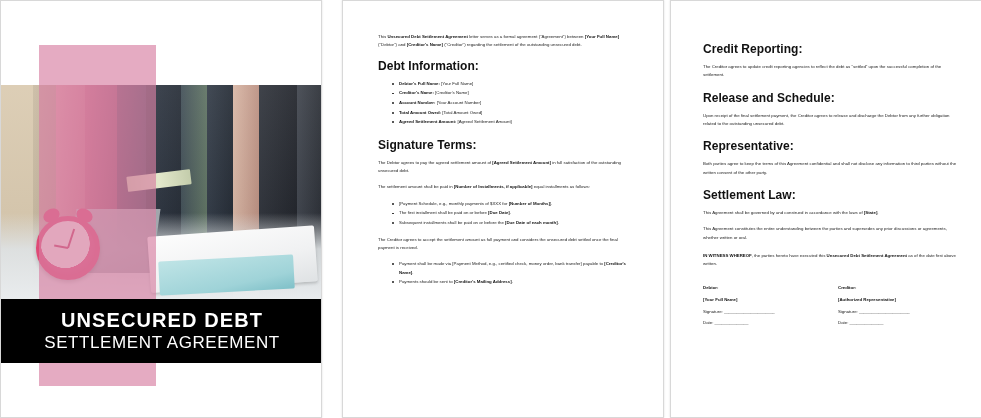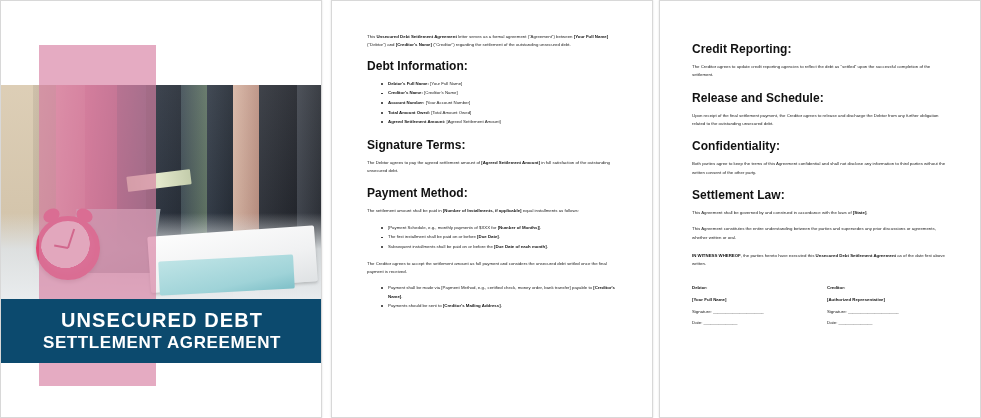--- a/index.html
+++ b/index.html
@@ -25,21 +25,21 @@
   .page {
     position: relative;
     background: #ffffff;
     border: 1px solid #d8d8d8;
     box-shadow: 0 0 2px rgba(0,0,0,0.13);
     overflow: hidden;
     flex: none;
   }
 
   .page-cover  { width: 322px; height: 418px; margin-left: 0px;  }
-  .page-two    { width: 322px; height: 418px; margin-left: 9px;  }
+  .page-two    { width: 322px; height: 418px; margin-left: 20px;  }
   .page-three  { width: 322px; height: 418px; margin-left: 6px;  }
 
   
   .cover-photo {
     position: absolute;
     left: 0; top: 84px;
     width: 322px; height: 214px;
     overflow: hidden;
     background: #7a8a96;
   }
@@ -146,39 +146,39 @@
   }
   .cover-pink-band.over-photo {
     mix-blend-mode: normal;
     opacity: 0.66;
   }
 
   .cover-banner {
     position: absolute;
     left: 0; top: 298px;
     width: 322px; height: 64px;
-    background: #0c4a6e;
+    background: #000000;
     display: flex;
     flex-direction: column;
     align-items: center;
     justify-content: center;
     z-index: 6;
   }
   .cover-title-main {
     color: #ffffff;
     font-size: 20px;
     font-weight: bold;
     letter-spacing: 1.1px;
     line-height: 1.12;
     text-align: center;
   }
   .cover-title-sub {
     color: #ffffff;
     font-size: 17px;
-    font-weight: bold;
+    font-weight: normal;
     letter-spacing: 0.6px;
     line-height: 1.2;
     text-align: center;
     margin-top: 1px;
   }
 
   
   .doc-body {
     position: absolute;
     left: 35px; top: 32px;
@@ -291,21 +291,20 @@
         <li><b>Debtor's Full Name:</b><span> [Your Full Name]</span></li>
         <li><b>Creditor's Name:</b><span> [Creditor's Name]</span></li>
         <li><b>Account Number:</b><span> [Your Account Number]</span></li>
         <li><b>Total Amount Owed:</b><span> [Total Amount Owed]</span></li>
         <li><b>Agreed Settlement Amount:</b><span> [Agreed Settlement Amount]</span></li>
       </ul>
 
       <h2 class="sec-head">Signature Terms:</h2>
       <p class="para"><span>The Debtor agrees to pay the agreed settlement amount of </span><b>[Agreed Settlement Amount]</b><span> in full satisfaction of the outstanding unsecured debt.</span></p>
 
-      <h2 class="sec-head">Payment Method:</h2>
       <p class="para"><span>The settlement amount shall be paid in </span><b>[Number of Installments, if applicable]</b><span> equal installments as follows:</span></p>
       <ul class="bullets">
         <li><span>[Payment Schedule, e.g., monthly payments of $XXX for </span><b>[Number of Months]</b><span>].</span></li>
         <li><span>The first installment shall be paid on or before </span><b>[Due Date]</b><span>.</span></li>
         <li><span>Subsequent installments shall be paid on or before the </span><b>[Due Date of each month]</b><span>.</span></li>
       </ul>
       <p class="para">The Creditor agrees to accept the settlement amount as full payment and considers the unsecured debt settled once the final payment is received.</p>
 
       <ul class="bullets">
         <li><span>Payment shall be made via [Payment Method, e.g., certified check, money order, bank transfer] payable to </span><b>[Creditor's Name]</b><span>.</span></li>
@@ -317,21 +316,21 @@
 
   <div class="page page-three">
     <div class="doc-body">
 
       <h2 class="sec-head first">Credit Reporting:</h2>
       <p class="para">The Creditor agrees to update credit reporting agencies to reflect the debt as "settled" upon the successful completion of the settlement.</p>
 
       <h2 class="sec-head">Release and Schedule:</h2>
       <p class="para">Upon receipt of the final settlement payment, the Creditor agrees to release and discharge the Debtor from any further obligation related to the outstanding unsecured debt.</p>
 
-      <h2 class="sec-head">Confidentiality:</h2>
+      <h2 class="sec-head">Representative:</h2>
       <p class="para">Both parties agree to keep the terms of this Agreement confidential and shall not disclose any information to third parties without the written consent of the other party.</p>
 
       <h2 class="sec-head">Settlement Law:</h2>
       <p class="para"><span>This Agreement shall be governed by and construed in accordance with the laws of </span><b>[State]</b><span>.</span></p>
 
       <p class="para">This Agreement constitutes the entire understanding between the parties and supersedes any prior discussions or agreements, whether written or oral.</p>
 
       <p class="para" style="margin-top:10px;"><b>IN WITNESS WHEREOF</b><span>, the parties hereto have executed this </span><b>Unsecured Debt Settlement Agreement</b><span> as of the date first above written.</span></p>
 
       <div class="sig-wrap">

